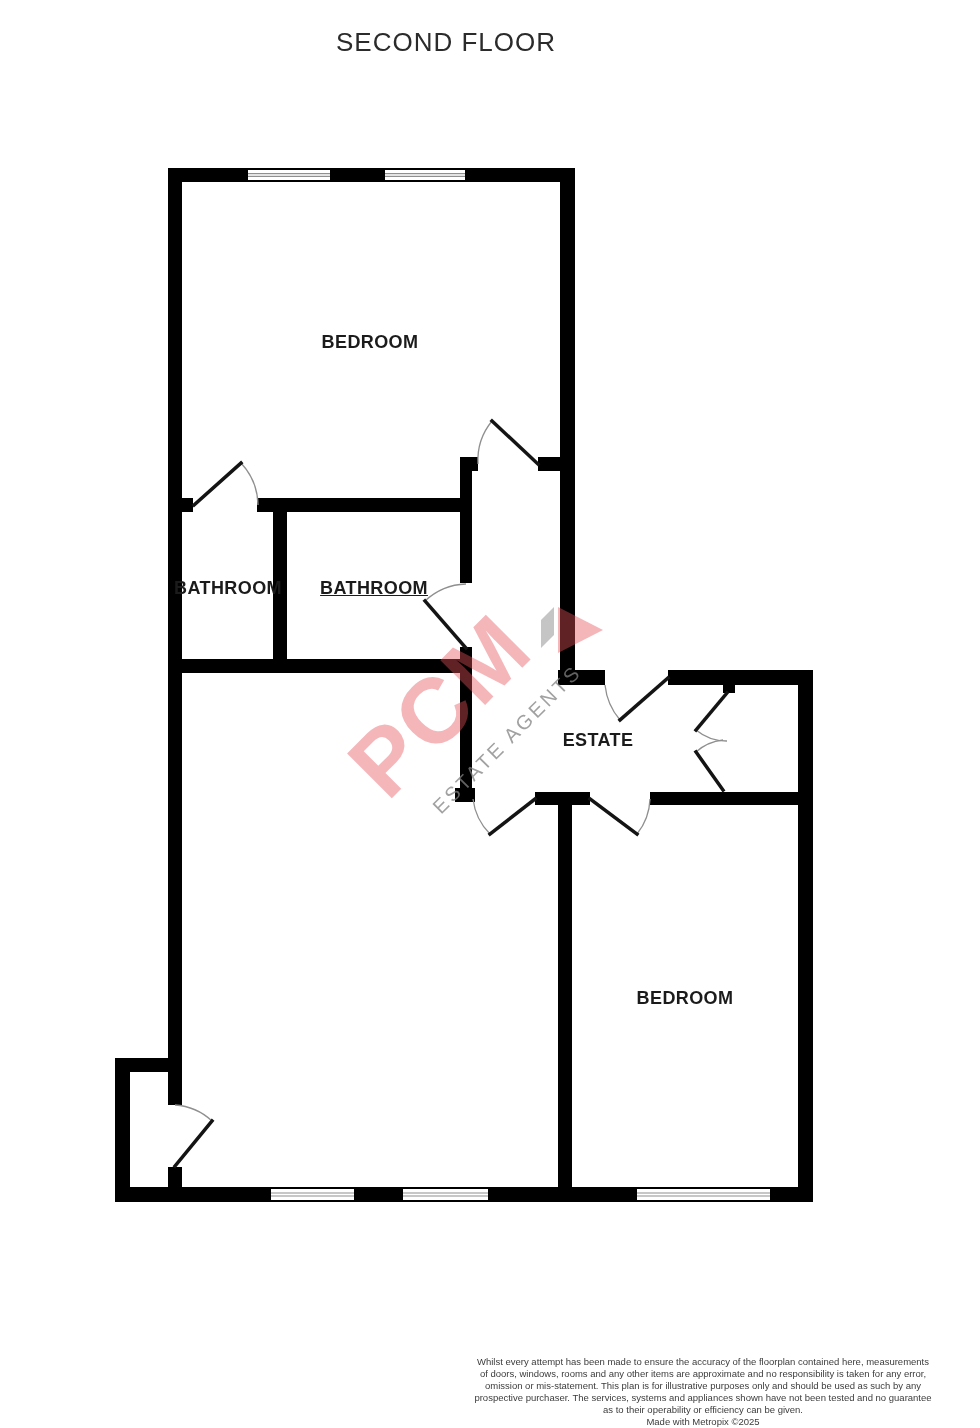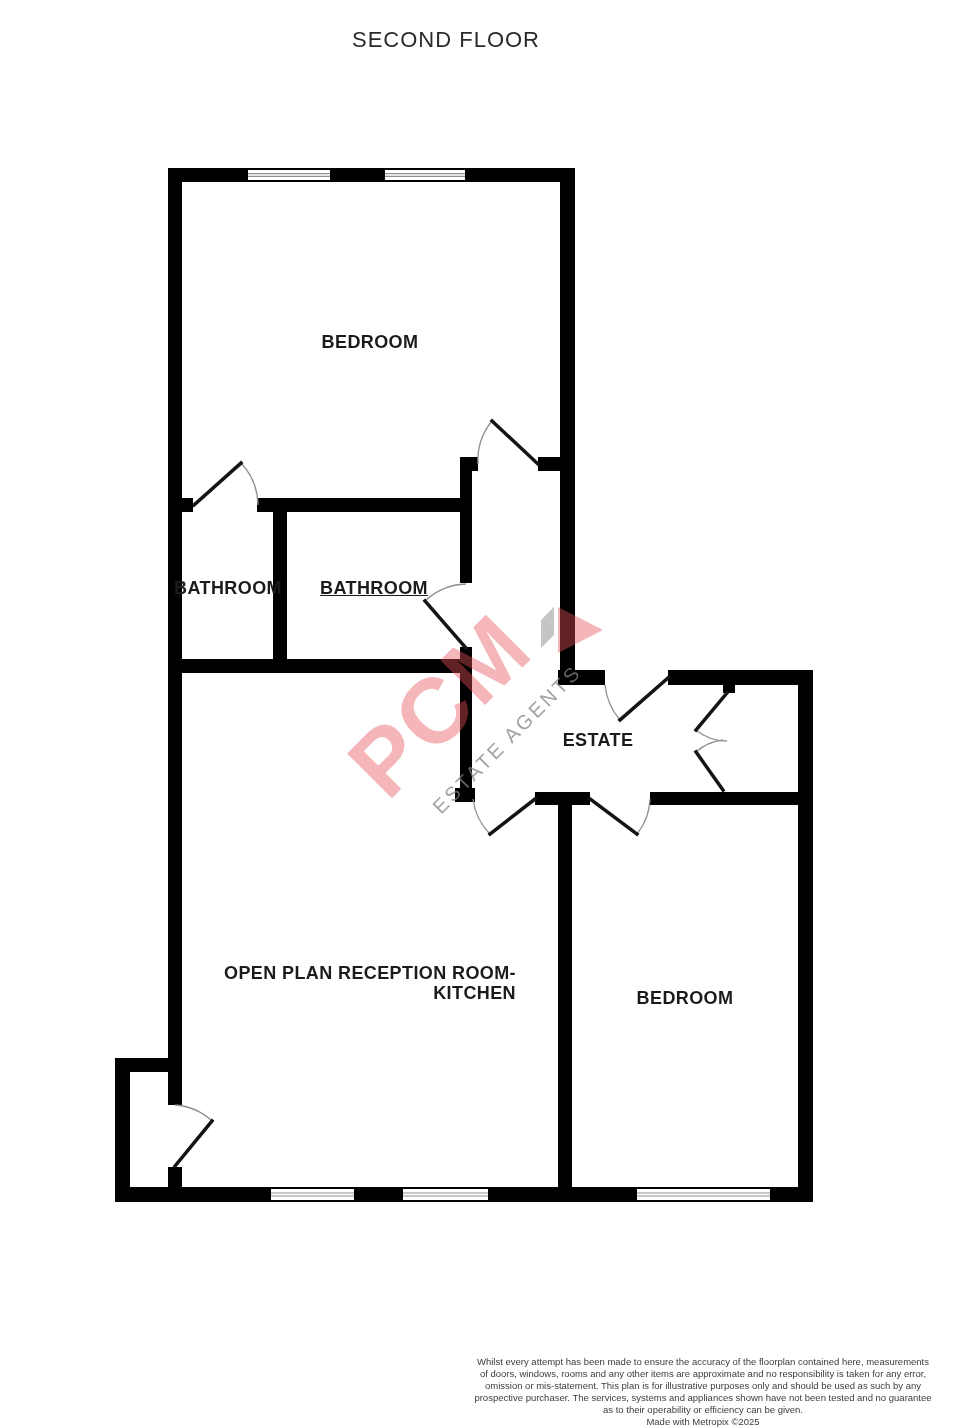--- a/index.html
+++ b/index.html
@@ -1,24 +1,24 @@
 <!DOCTYPE html>
 <html><head>
 <meta charset="utf-8">
 <style>
   html,body{margin:0;padding:0;background:#fff;}
   #page{position:relative;width:980px;height:1428px;background:#ffffff;overflow:hidden;
         font-family:"Liberation Sans",sans-serif;}
   #plan-svg{position:absolute;left:0;top:0;}
   #floor-title{position:absolute;top:27px;left:446px;transform:translateX(-50%);
-        font-size:22px;letter-spacing:1px;color:#2b2b2b;font-weight:400;white-space:nowrap;}
+        font-size:26px;letter-spacing:1px;color:#2b2b2b;font-weight:400;white-space:nowrap;}
   #labels-layer{position:absolute;left:0;top:0;width:100%;height:100%;pointer-events:none;}
   .room-label{position:absolute;transform:translate(-50%,-50%);font-weight:bold;
         font-size:18px;line-height:20px;letter-spacing:.4px;color:#1b1b1b;
-        text-align:right;white-space:pre-line;}
+        text-align:left;white-space:pre-line;}
   #disclaimer{position:absolute;left:703px;top:1356px;transform:translateX(-50%);
         width:560px;text-align:center;color:#3c3c3c;}
   #disclaimer p{margin:0;font-size:9.5px;line-height:12px;}
 </style>
 </head>
 <body>
 
 <div id="page">
   <div id="floor-title">SECOND FLOOR</div>
   <svg id="plan-svg" width="980" height="1428" viewBox="0 0 980 1428" xmlns="http://www.w3.org/2000/svg">
@@ -97,22 +97,20 @@
       <polygon points="541,648 541,620 554,607 554,635" fill="rgba(150,150,150,0.55)"></polygon>
       <polygon points="558,607 603,630 558,653" fill="rgba(232,80,90,0.42)"></polygon>
       <text x="462" y="728" fill="rgba(232,80,90,0.42)" font-size="92" font-weight="bold" letter-spacing="2" text-anchor="middle" font-family="&quot;Liberation Sans&quot;, sans-serif" transform="rotate(-45 462 728)">PCM</text>
       <text x="512" y="744" fill="rgba(130,130,130,0.75)" font-size="20" font-weight="normal" letter-spacing="3" text-anchor="middle" font-family="&quot;Liberation Sans&quot;, sans-serif" transform="rotate(-45 512 744)">ESTATE AGENTS</text>
     </svg>
   <div id="labels-layer">
       <div class="room-label" style="left: 370px; top: 342px;">BEDROOM</div>
       <div class="room-label" style="left: 228px; top: 588px;">BATHROOM</div>
       <div class="room-label" style="left: 374px; top: 588px; text-decoration: underline;">BATHROOM</div>
       <div class="room-label" style="left: 598px; top: 740px;">ESTATE</div>
-      <div class="room-label" style="left: 370px; top: 983px;">OPEN PLAN RECEPTION ROOM-
-KITCHEN</div>
       <div class="room-label" style="left: 685px; top: 998px;">BEDROOM</div>
     </div>
   <div id="disclaimer">
     <p>Whilst every attempt has been made to ensure the accuracy of the floorplan contained here, measurements</p>
     <p>of doors, windows, rooms and any other items are approximate and no responsibility is taken for any error,</p>
     <p>omission or mis-statement. This plan is for illustrative purposes only and should be used as such by any</p>
     <p>prospective purchaser. The services, systems and appliances shown have not been tested and no guarantee</p>
     <p>as to their operability or efficiency can be given.</p>
     <p>Made with Metropix ©2025</p>
   </div>

